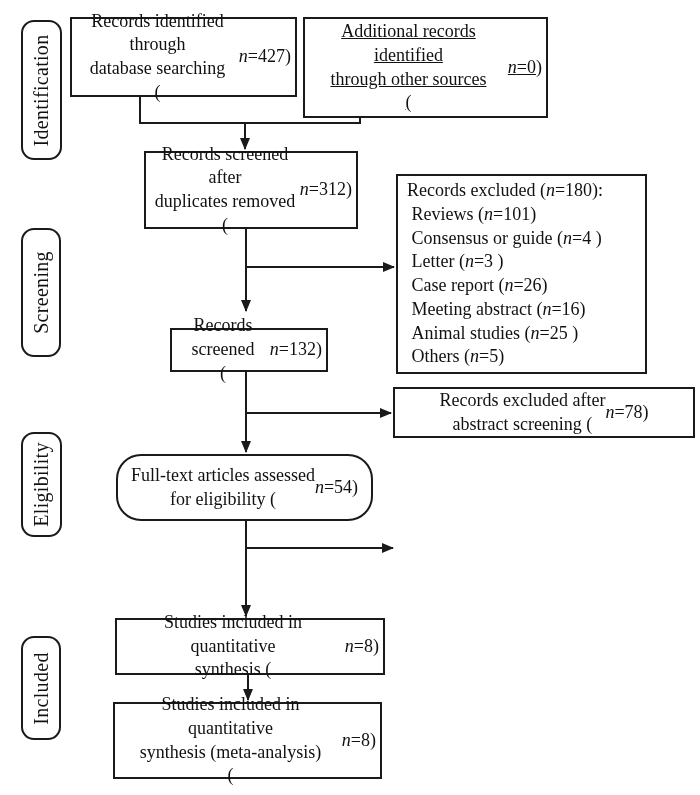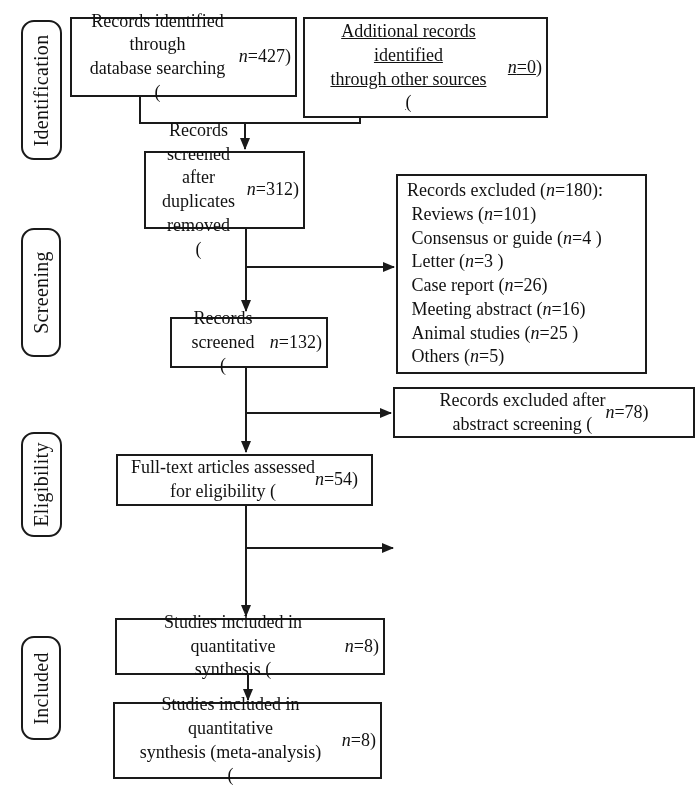--- a/index.html
+++ b/index.html
@@ -92,40 +92,40 @@
   </div>
 
   <div class="box center" style="left:70px; top:17px; width:227px; height:80px;">Records identified through
 database searching
 (<i>n</i>=427)</div>
 
   <div class="box center" style="left:303px; top:17px; width:245px; height:101px;text-decoration:underline;">Additional records identified
 through other sources
 (<i>n</i>=0)</div>
 
-  <div class="box center" style="left:144px; top:151px; width:161px; height:78px;">Records screened after
+  <div class="box center" style="left:144px; top:151px; width:214px; height:78px;">Records screened after
 duplicates removed
 (<i>n</i>=312)</div>
 
   <div class="box list" style="left:396px; top:174px; width:251px; height:200px;">Records excluded (<i>n</i>=180):
  Reviews (<i>n</i>=101)
  Consensus or guide (<i>n</i>=4 )
  Letter (<i>n</i>=3 )
  Case report (<i>n</i>=26)
  Meeting abstract (<i>n</i>=16)
  Animal studies (<i>n</i>=25 )
  Others (<i>n</i>=5)</div>
 
-  <div class="box center" style="left:170px; top:317px; width:158px; height:51px;">Records screened
+  <div class="box center" style="left:170px; top:328px; width:158px; height:44px;">Records screened
 (<i>n</i>=132)</div>
 
   <div class="box center" style="left:393px; top:387px; width:302px; height:51px;">Records excluded after
 abstract screening (<i>n</i>=78)</div>
 
-  <div class="box center" style="left:116px; top:454px; width:257px; height:52px;">Full-text articles assessed
+  <div class="box center" style="left:116px; top:454px; width:257px; height:67px;border-radius:25px;">Full-text articles assessed
 for eligibility (<i>n</i>=54)</div>
 
 
   <div class="box center" style="left:115px; top:618px; width:270px; height:57px;">Studies included in quantitative
 synthesis (<i>n</i>=8)</div>
 
   <div class="box center" style="left:113px; top:702px; width:269px; height:77px;">Studies included in quantitative
 synthesis (meta-analysis)
 (<i>n</i>=8)</div>
 

